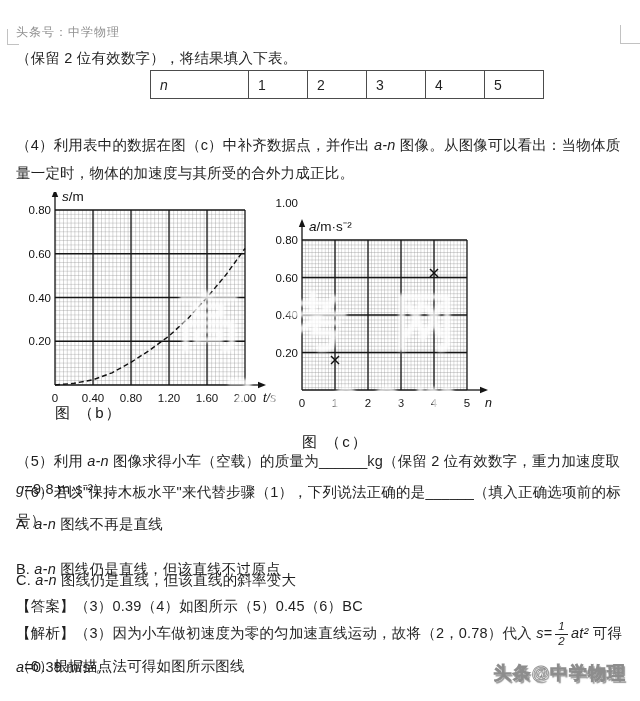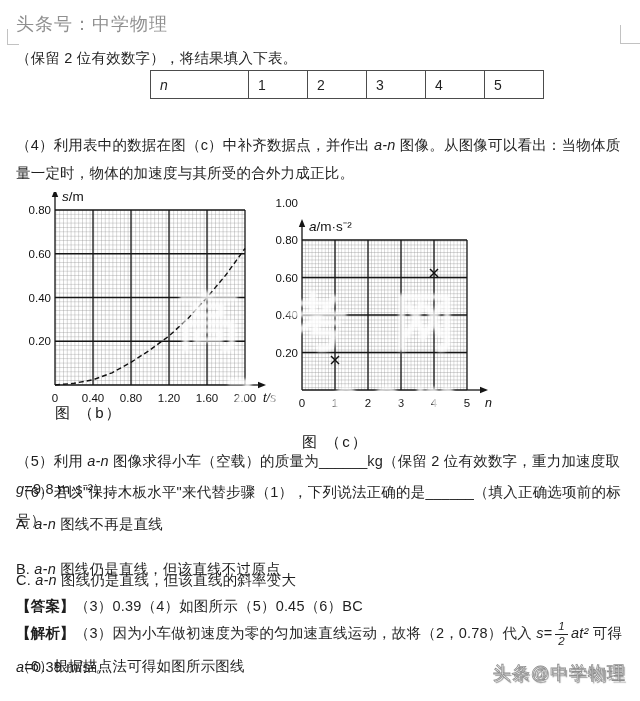--- a/index.html
+++ b/index.html
@@ -2,39 +2,39 @@
 <html><head>
 <meta charset="utf-8">
 <style>
   html,body{margin:0;padding:0}
   body{
     width:640px;height:701px;position:relative;background:#ffffff;
     font-family:"Liberation Sans",sans-serif;color:#1f1f1f;overflow:hidden;
   }
   .line{position:absolute;left:16px;width:614px;font-size:14.5px;line-height:28px;letter-spacing:.2px}
   .it{font-style:italic}
-  .b{font-weight:700}
-  .header{position:absolute;left:16px;top:12px;font-size:18px;color:#909090;letter-spacing:1px}
+  .b{font-weight:400}
+  .header{position:absolute;left:16px;top:24px;font-size:12px;color:#909090;letter-spacing:1px}
   .corner{position:absolute;border-left:1.5px solid #c2c2c2;border-bottom:1.5px solid #c2c2c2}
   .corner.l{left:7px;top:29px;width:11px;height:15px}
   .corner.r{left:620px;top:25px;width:19px;height:18px}
   table.dtable{position:absolute;left:150px;top:70px;border-collapse:collapse;font-size:14px}
   table.dtable td{border:1.2px solid #4c4c4c;height:27px;padding:0 0 0 9px;vertical-align:middle;background:#fff}
   table.dtable td.c0{width:88px}
   table.dtable td.cv{width:49px}
   .chart{position:absolute}
   .caption{position:absolute;font-size:15px;letter-spacing:2px;text-align:left;color:#161616}
   .frac{display:inline-flex;flex-direction:column;align-items:center;vertical-align:middle;
         font-size:11.5px;line-height:1.15;margin:0 3px;font-style:italic}
   .frac .fd{border-top:1.2px solid #222;padding:0 3px}
   .wm-center{position:absolute;left:178px;top:280px;color:#ffffff;opacity:.8;font-weight:700;
              filter:blur(1.6px);pointer-events:none;z-index:5}
   .wm-center .wl1{font-size:62px;letter-spacing:46px;white-space:nowrap}
   .wm-center .wl2{font-size:50px;letter-spacing:12px;margin:4px 0 0 48px;white-space:nowrap}
-  .wm-bottom{position:absolute;right:14px;top:661px;font-size:18px;font-weight:400;color:#fff;
+  .wm-bottom{position:absolute;right:14px;top:661px;font-size:18px;font-weight:700;color:#fff;
              letter-spacing:1px;-webkit-text-stroke:.8px #8d8d8d;
              text-shadow:1.5px 1.5px 1px rgba(95,95,95,.65)}
   .blank{letter-spacing:0}
 </style>
 </head>
 <body>
 
 <div class="corner l"></div>
 <div class="corner r"></div>
 

